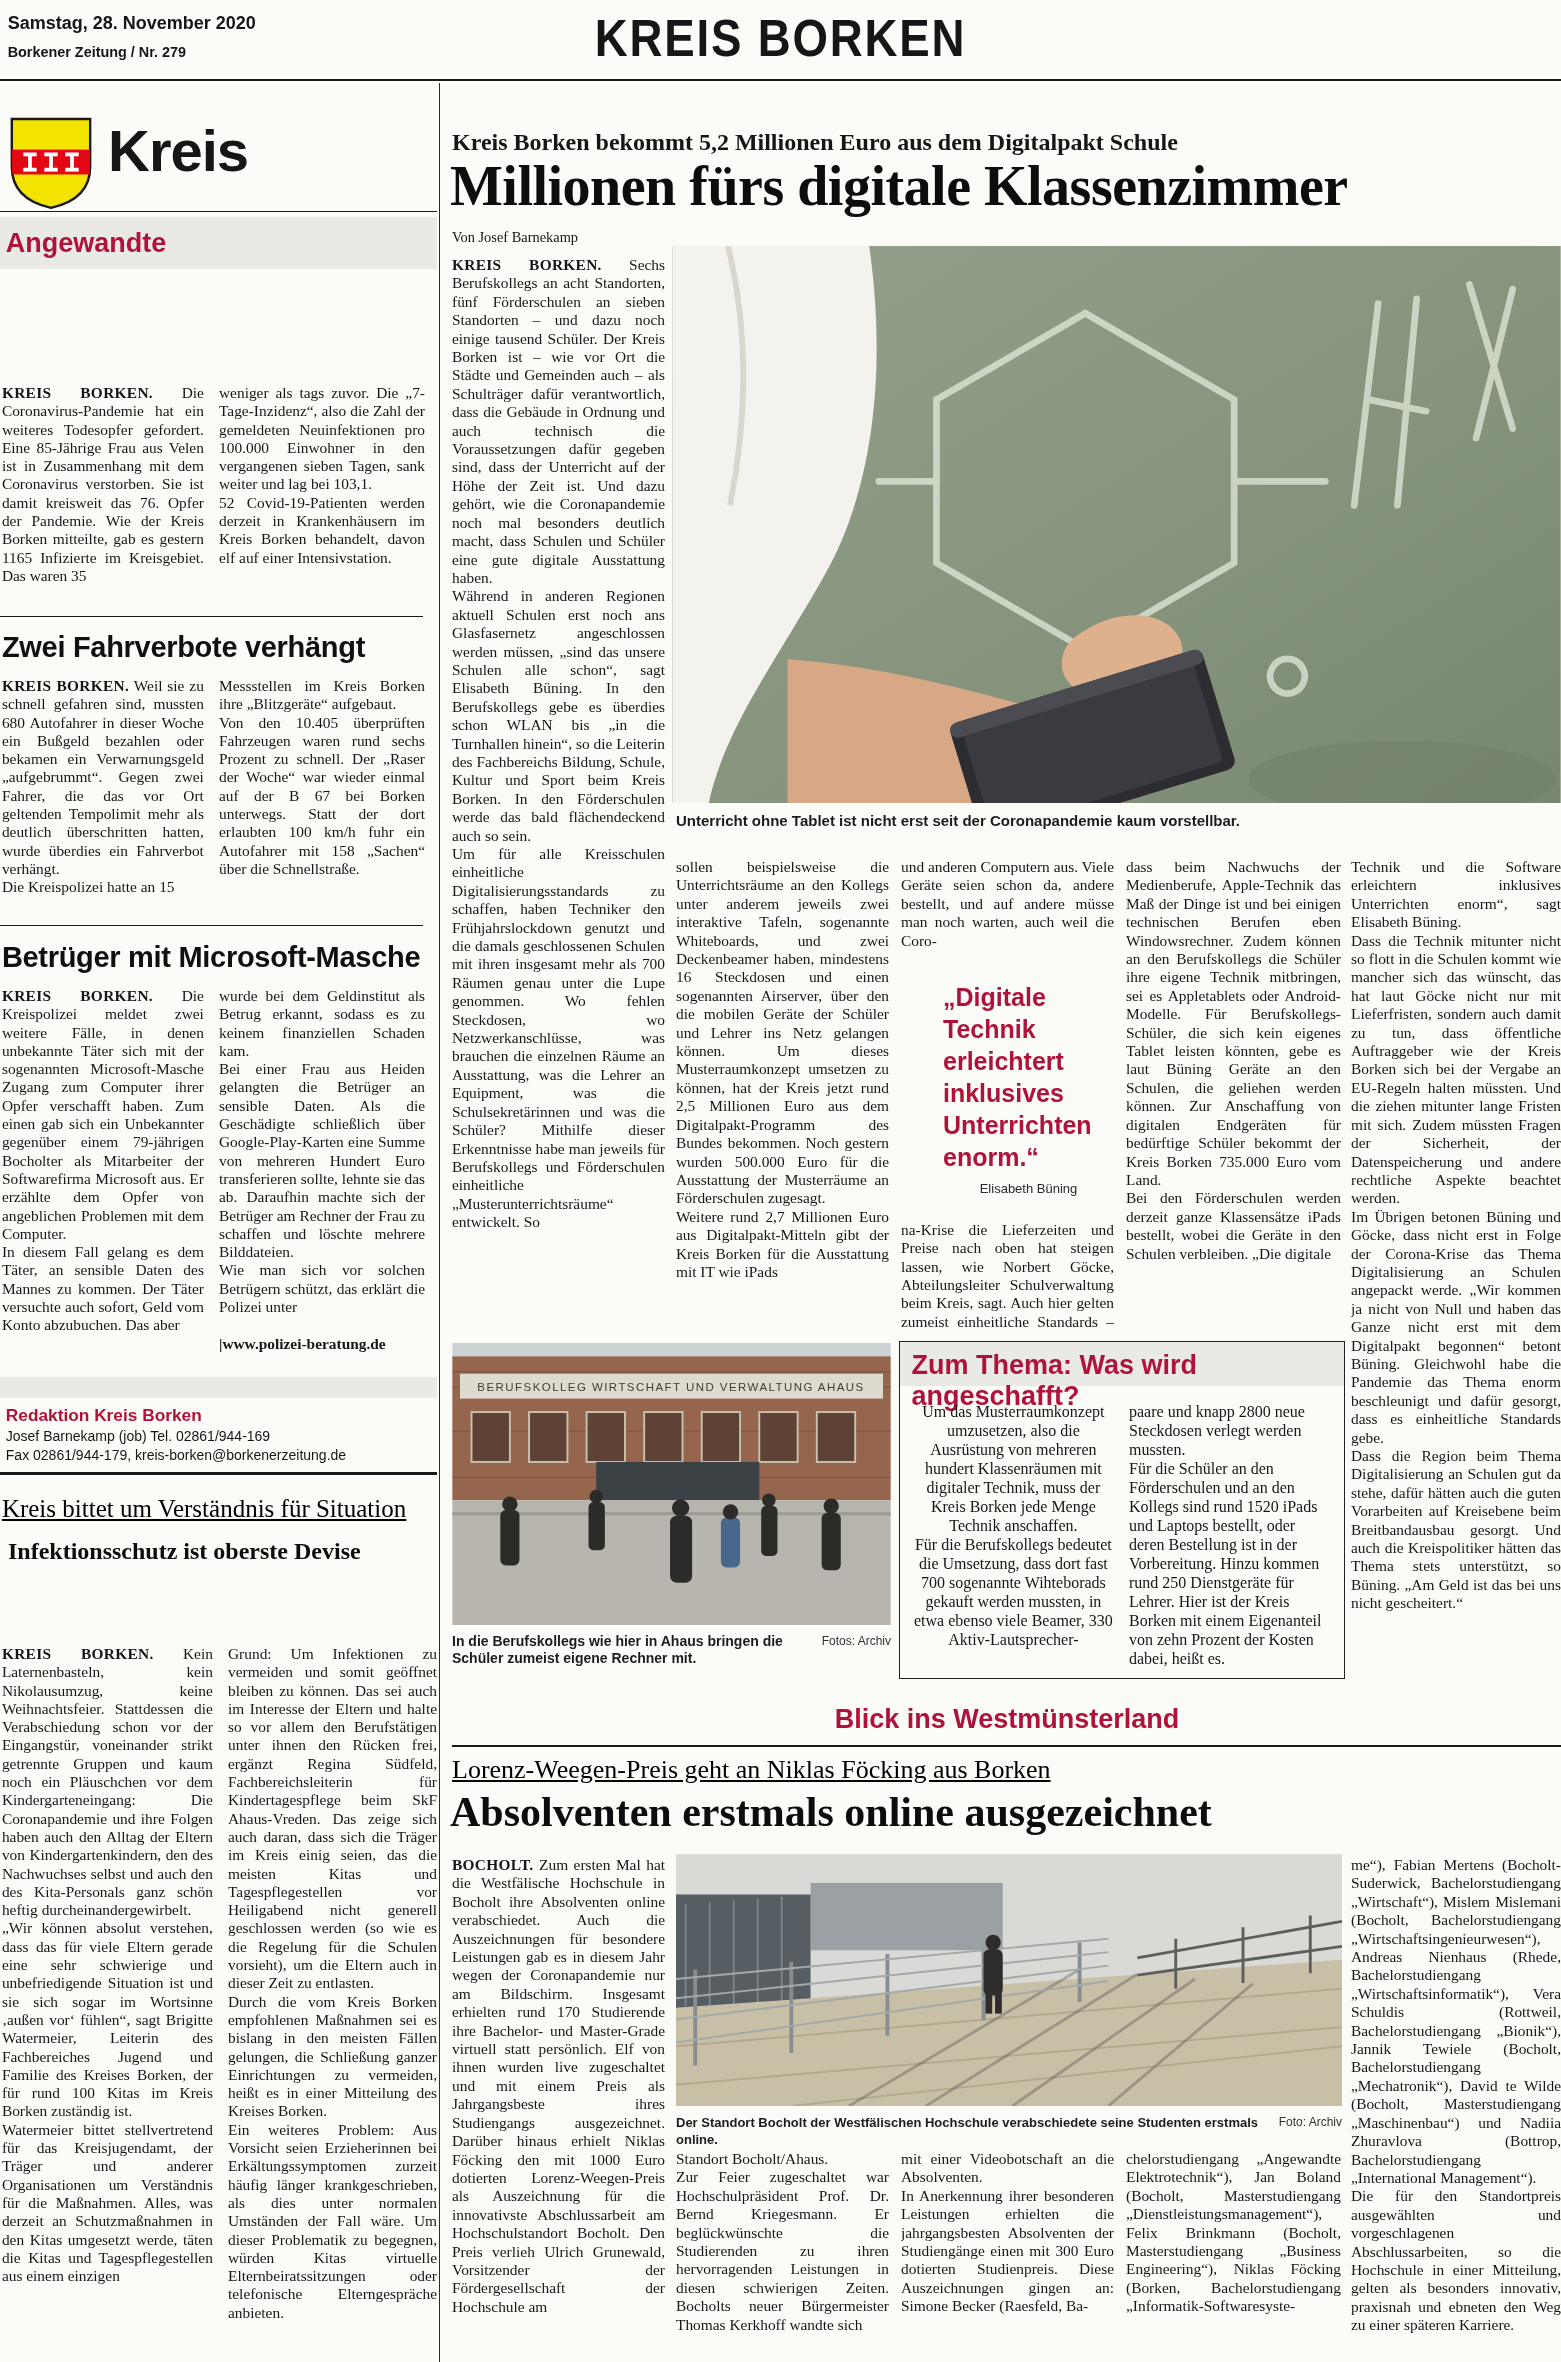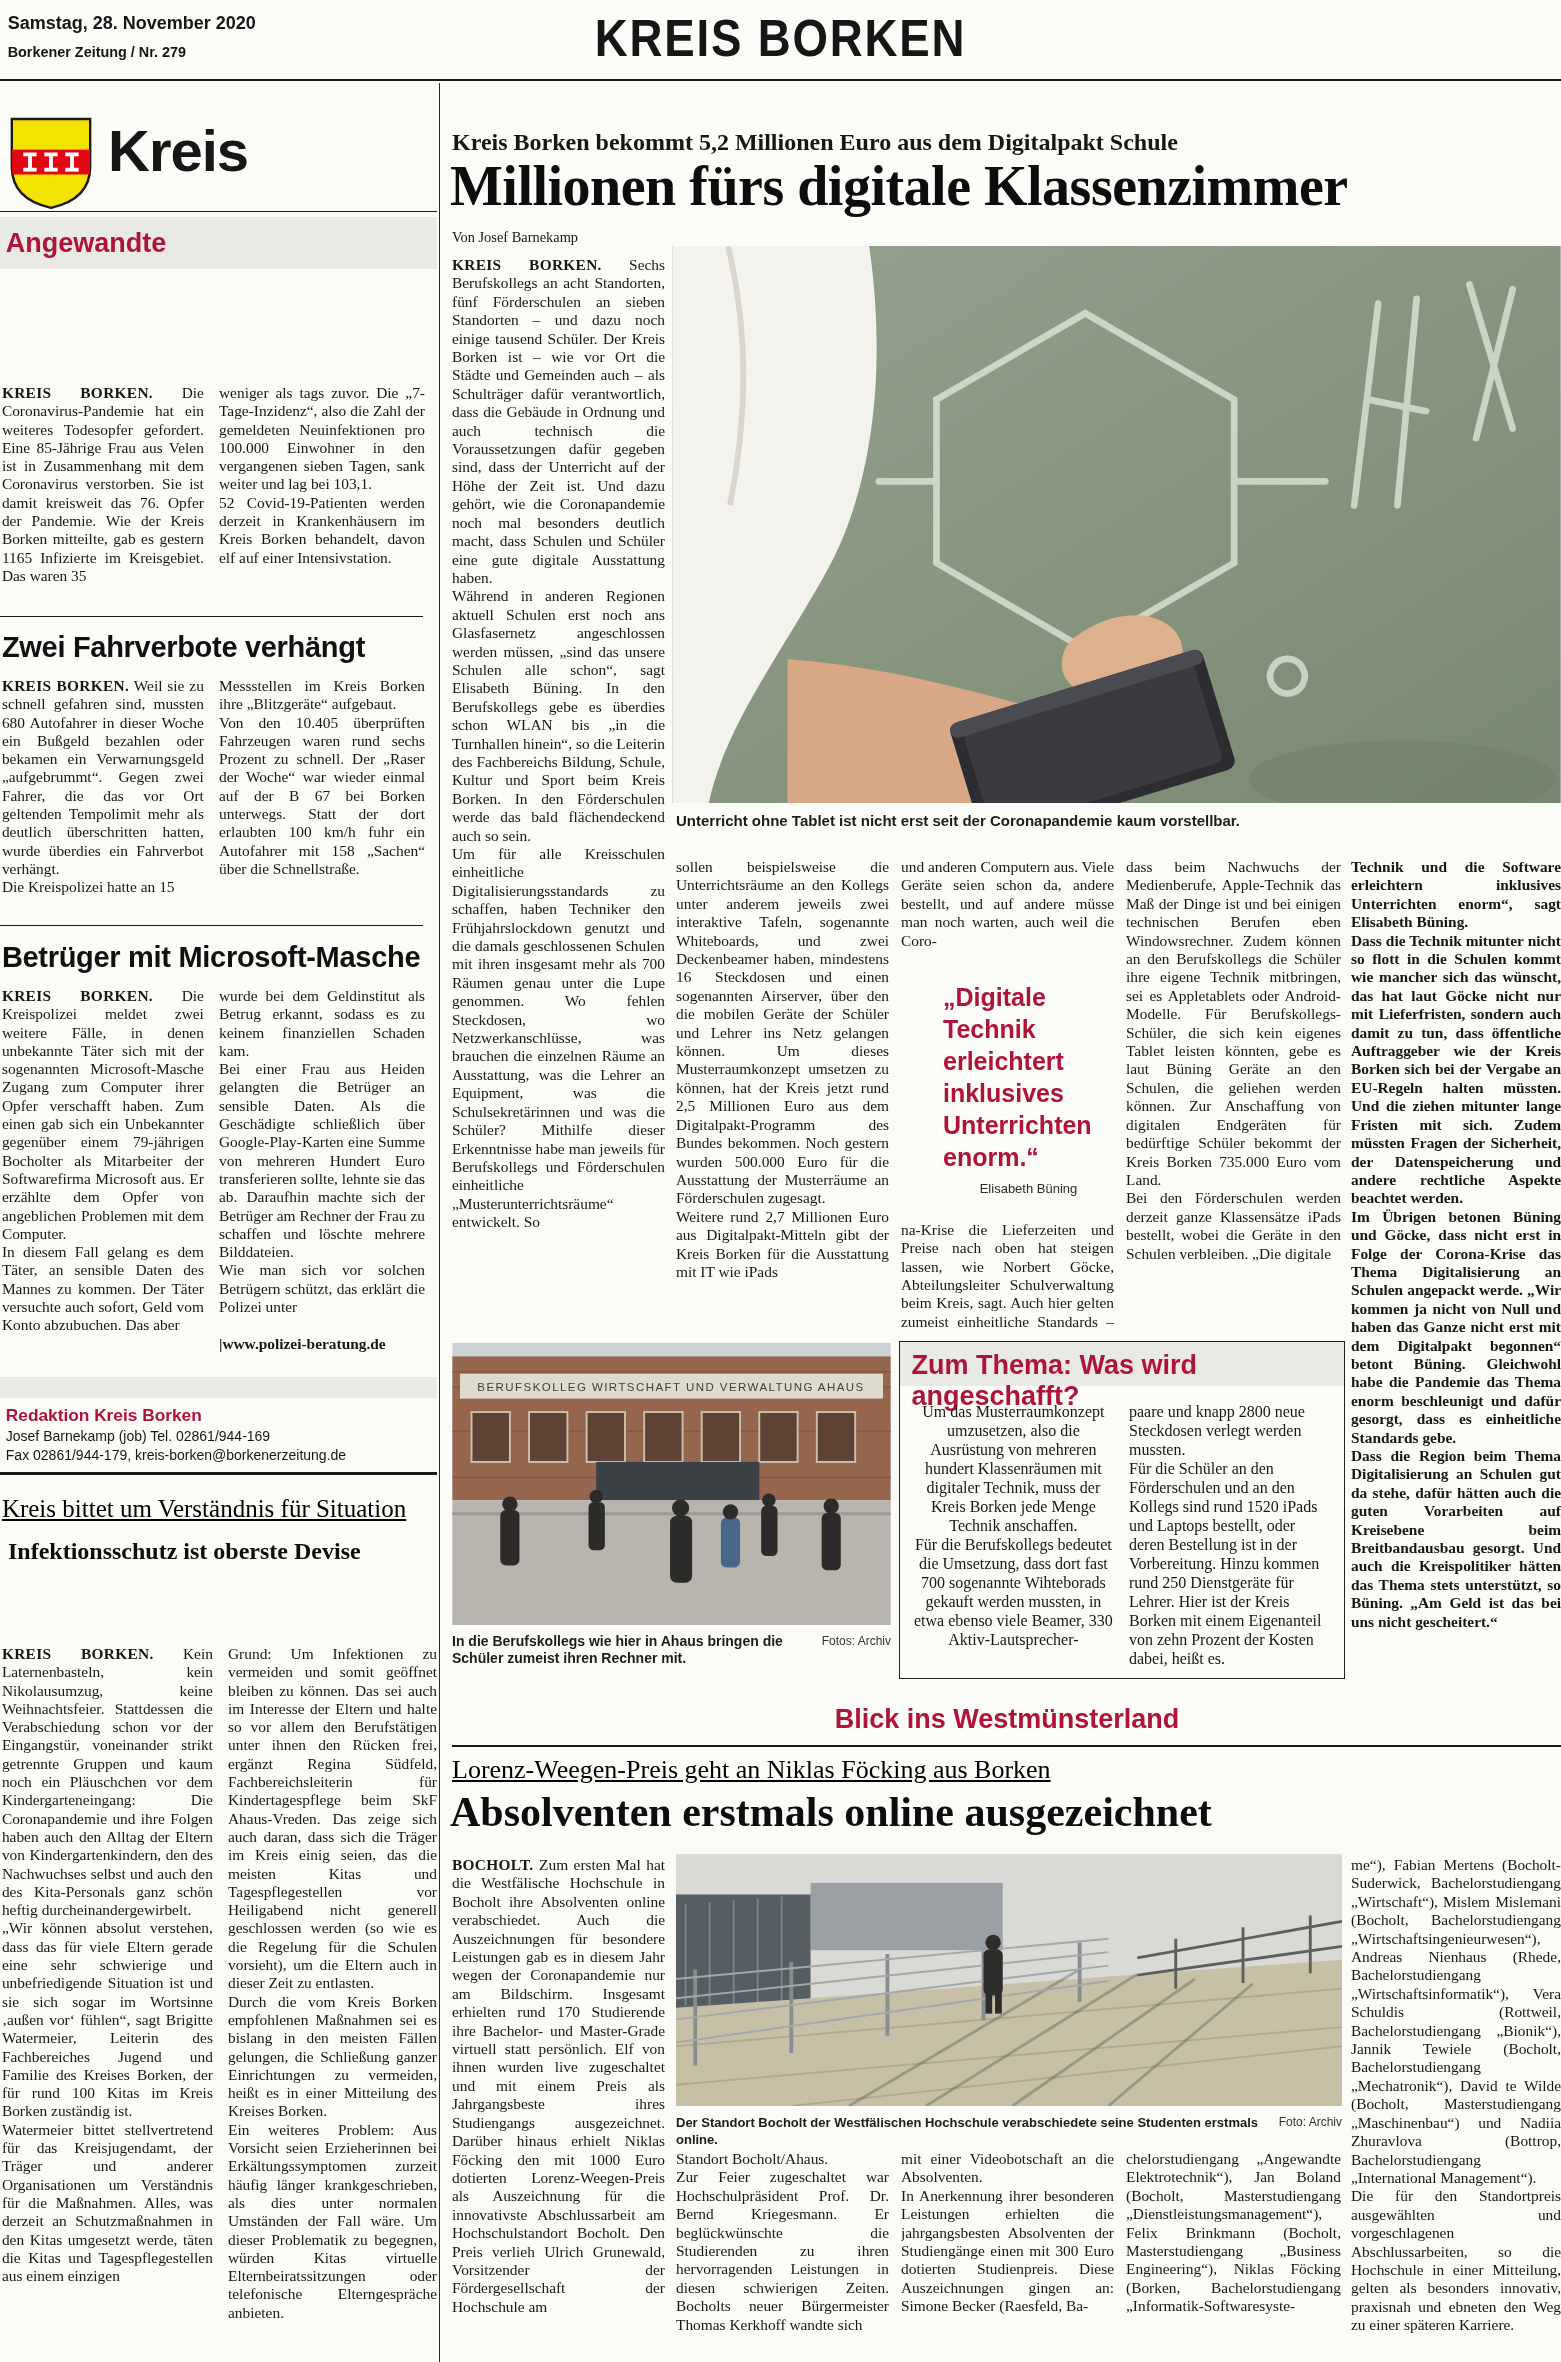--- a/index.html
+++ b/index.html
@@ -151,21 +151,21 @@
 
   <div class="abs" style="left:901px;top:858px;width:213px;height:477px;overflow:hidden;">
     <div class="bodytext" style="height:94px;">und anderen Computern aus. Viele Geräte seien schon da, andere bestellt, und auf andere müsse man noch warten, auch weil die Coro-</div>
     <div class="quote" style="margin:29px 0 7.7px 42px;">„Digitale Technik erleichtert inklusives Unterrichten enorm.“</div>
     <div class="qattr" style="margin-left:42px;">Elisabeth Büning</div>
     <div class="bodytext" style="margin-top:25px;">na-Krise die Lieferzeiten und Preise nach oben hat steigen lassen, wie Norbert Göcke, Abteilungsleiter Schulverwaltung beim Kreis, sagt. Auch hier gelten zumeist einheitliche Standards – mit ein paar Ausnahmen. So stelle man sich darauf ein,</div>
   </div>
 
   <div class="abs bodytext" style="left:1126px;top:858px;width:215px;height:477px;">dass beim Nachwuchs der Medienberufe, Apple-Technik das Maß der Dinge ist und bei einigen technischen Berufen eben Windowsrechner. Zudem können an den Berufskollegs die Schüler ihre eigene Technik mitbringen, sei es Appletablets oder Android-Modelle. Für Berufskollegs-Schüler, die sich kein eigenes Tablet leisten könnten, gebe es laut Büning Geräte an den Schulen, die geliehen werden können. Zur Anschaffung von digitalen Endgeräten für bedürftige Schüler bekommt der Kreis Borken 735.000 Euro vom Land.
 Bei den Förderschulen werden derzeit ganze Klassensätze iPads bestellt, wobei die Geräte in den Schulen verbleiben. „Die digitale</div>
-  <div class="abs bodytext" style="left:1351px;top:858px;width:210px;height:819px;font-weight:bold;">Technik und die Software erleichtern inklusives Unterrichten enorm“, sagt Elisabeth Büning.
+  <div class="abs bodytext" style="left:1351px;top:858px;width:210px;height:819px;">Technik und die Software erleichtern inklusives Unterrichten enorm“, sagt Elisabeth Büning.
 Dass die Technik mitunter nicht so flott in die Schulen kommt wie mancher sich das wünscht, das hat laut Göcke nicht nur mit Lieferfristen, sondern auch damit zu tun, dass öffentliche Auftraggeber wie der Kreis Borken sich bei der Vergabe an EU-Regeln halten müssten. Und die ziehen mitunter lange Fristen mit sich. Zudem müssten Fragen der Sicherheit, der Datenspeicherung und andere rechtliche Aspekte beachtet werden.
 Im Übrigen betonen Büning und Göcke, dass nicht erst in Folge der Corona-Krise das Thema Digitalisierung an Schulen angepackt werde. „Wir kommen ja nicht von Null und haben das Ganze nicht erst mit dem Digitalpakt begonnen“ betont Büning. Gleichwohl habe die Pandemie das Thema enorm beschleunigt und dafür gesorgt, dass es einheitliche Standards gebe.
 Dass die Region beim Thema Digitalisierung an Schulen gut da stehe, dafür hätten auch die guten Vorarbeiten auf Kreisebene beim Breitbandausbau gesorgt. Und auch die Kreispolitiker hätten das Thema stets unterstützt, so Büning. „Am Geld ist das bei uns nicht gescheitert.“</div>
 
   <div class="abs" style="left:452px;top:1343px;width:439px;height:282px;">
     <svg width="439" height="282" viewBox="0 0 457 294">
       <rect width="457" height="16" fill="#ccd1d2"></rect>
       <rect y="14" width="457" height="150" fill="#96654d"></rect>
       <g stroke="#7d5340" stroke-width="1">
           <path d="M0,30 h457 M0,46 h457 M0,92 h457 M0,140 h457"></path>
@@ -195,21 +195,21 @@
           <rect x="322" y="170" width="17" height="52" rx="5"></rect>
         <circle cx="395" cy="170" r="8"></circle>
           <rect x="385" y="177" width="20" height="60" rx="6"></rect>
       </g>
       <rect x="280" y="182" width="20" height="52" rx="6" fill="#49678a"></rect>
       <circle cx="290" cy="176" r="8" fill="#2d2b29"></circle>
     </svg>
   </div>
   <div class="abs caption" style="left:452px;top:1633px;width:439px;">
     <span class="credit">Fotos: Archiv</span>
-    <span>In die Berufskollegs wie hier in Ahaus bringen die Schüler zumeist ihren Rechner mit.</span>
+    <span>In die Berufskollegs wie hier in Ahaus bringen die Schüler zumeist eigene Rechner mit.</span>
   </div>
 
   <div class="abs" style="left:899px;top:1341px;width:444px;height:336px;border:1px solid #222;background:#fbfbf8;">
     <div class="graybar sans red" style="height:44px;font-weight:bold;font-size:27px;padding:7.7px 0 0 11.5px;box-sizing:border-box;">Zum Thema: Was wird angeschafft?</div>
     <div class="boxtext abs" style="left:13.4px;top:60px;width:200px;height:267px;text-align:center;">Um das Musterraumkonzept umzusetzen, also die Ausrüstung von mehreren hundert Klassenräumen mit digitaler Technik, muss der Kreis Borken jede Menge Technik anschaffen.
 Für die Berufskollegs bedeutet die Umsetzung, dass dort fast 700 sogenannte Wihteborads gekauft werden mussten, in etwa ebenso viele Beamer, 330 Aktiv-Lautsprecher-</div>
     <div class="boxtext abs" style="left:229px;top:60px;width:202px;height:267px;">paare und knapp 2800 neue Steckdosen verlegt werden mussten.
 Für die Schüler an den Förderschulen und an den Kollegs sind rund 1520 iPads und Laptops bestellt, oder deren Bestellung ist in der Vorbereitung. Hinzu kommen rund 250 Dienstgeräte für Lehrer. Hier ist der Kreis Borken mit einem Eigenanteil von zehn Prozent der Kosten dabei, heißt es.</div>
   </div>
 

